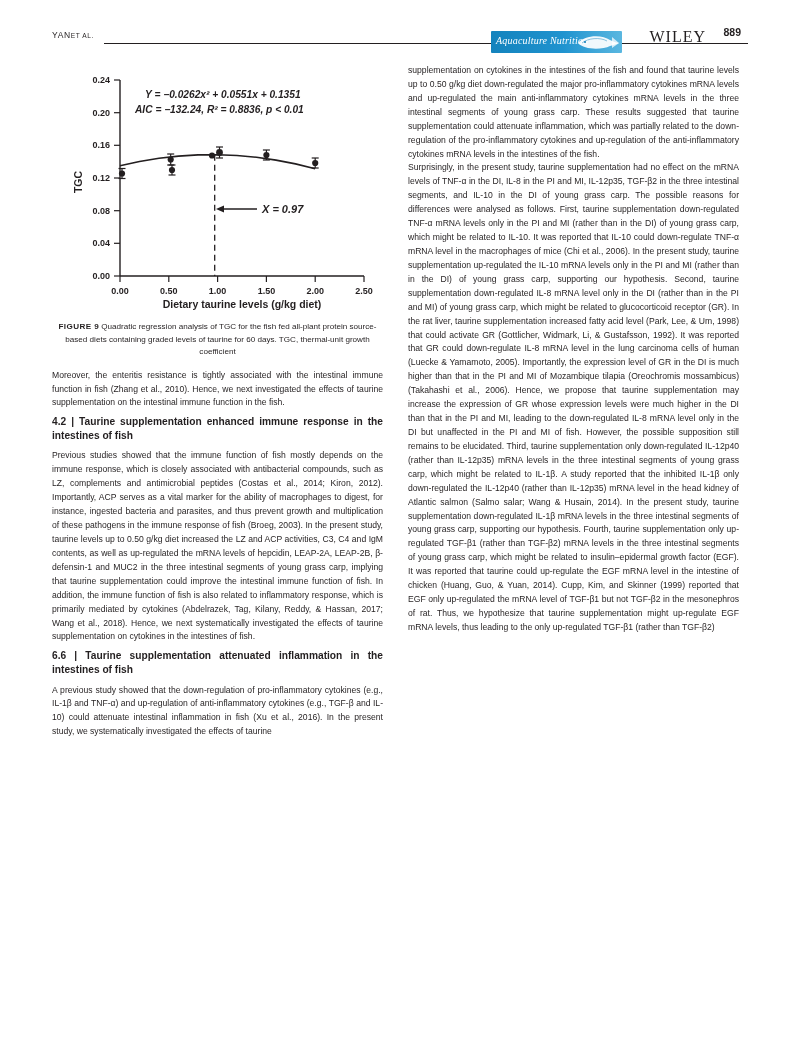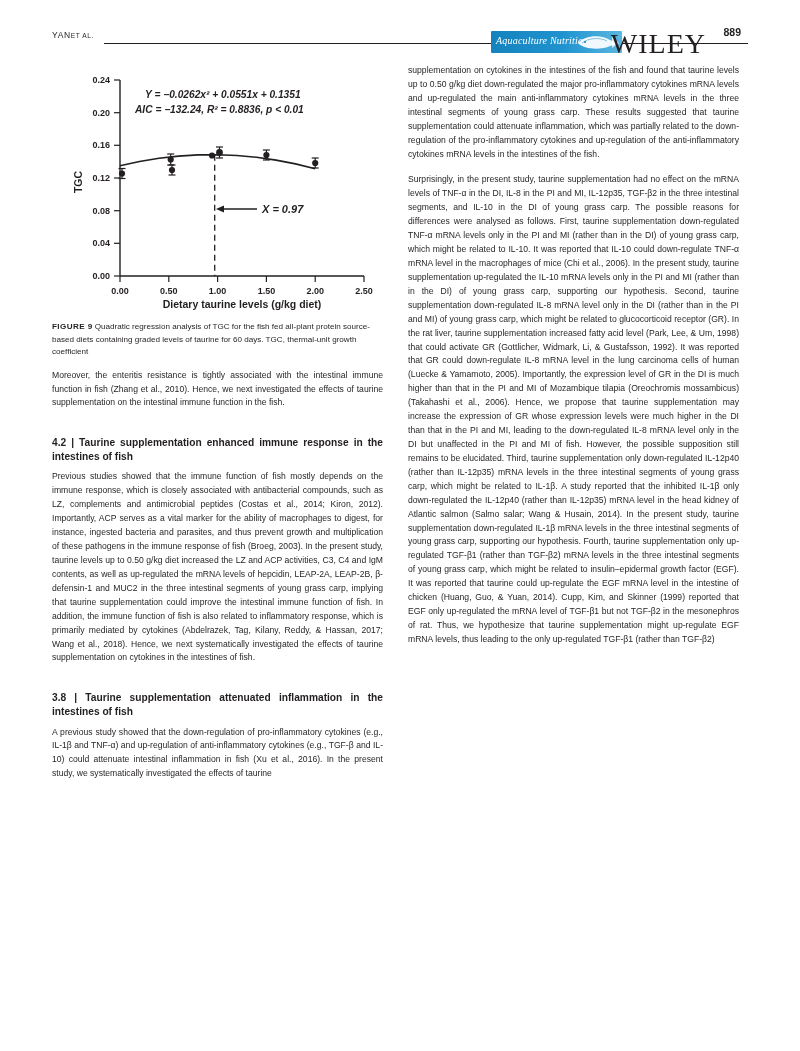--- a/index.html
+++ b/index.html
@@ -74,21 +74,21 @@
     right: 2px;
     top: 2px;
     width: 44px;
     height: 18px;
   }
   .wiley {
     position: absolute;
     right: 42px;
     top: 2px;
     font-family: "Liberation Serif", serif;
-    font-size: 28px;
+    font-size: 16px;
     letter-spacing: 1px;
     color: #231f20;
     font-weight: 400;
   }
   .page-number {
     position: absolute;
     right: 7px;
     top: 0px;
     font-size: 10.5px;
     font-weight: 700;
@@ -114,47 +114,47 @@
     width: 331px;
     font-size: 8.6px;
     line-height: 1.62;
     text-align: justify;
   }
   .col p {
     margin: 0 0 0 0;
     text-indent: 0;
   }
   .col p + p {
-    margin-top: 12px;
+    margin-top: 0;
   }
   .indent { text-indent: 13px; }
 
   h2.sec {
     font-size: 10.2px;
     font-weight: 700;
     line-height: 1.33;
-    margin: 26px 0 7px 0;
+    margin: 5px 0 7px 0;
     color: #231f20;
   }
 
   
   .figure {
     width: 100%;
     margin: 0 0 10px 0;
   }
   .chart-wrap {
     position: relative;
     width: 331px;
     height: 248px;
   }
   .caption {
     font-size: 8.1px;
     line-height: 1.55;
     margin-top: 9px;
-    text-align: left;
+    text-align: center;
   }
   .caption .lab {
     font-weight: 700;
     letter-spacing: 0.4px;
   }
 
   svg text { font-family: "Liberation Sans", sans-serif; }
 </style>
 </head>
 <body>
@@ -284,21 +284,21 @@
           <span class="lab">FIGURE 9</span>
           <span>Quadratic regression analysis of TGC for the fish fed all-plant protein source-based diets containing graded levels of taurine for 60 days. TGC, thermal-unit growth coefficient</span>
         </div>
       </div>
 
       <p>Moreover, the enteritis resistance is tightly associated with the intestinal immune function in fish (Zhang et al., 2010). Hence, we next investigated the effects of taurine supplementation on the intestinal immune function in the fish.</p>
 
       <h2 class="sec">4.2  |  Taurine supplementation enhanced immune response in the intestines of fish</h2>
       <p>Previous studies showed that the immune function of fish mostly depends on the immune response, which is closely associated with antibacterial compounds, such as LZ, complements and antimicrobial peptides (Costas et al., 2014; Kiron, 2012). Importantly, ACP serves as a vital marker for the ability of macrophages to digest, for instance, ingested bacteria and parasites, and thus prevent growth and multiplication of these pathogens in the immune response of fish (Broeg, 2003). In the present study, taurine levels up to 0.50 g/kg diet increased the LZ and ACP activities, C3, C4 and IgM contents, as well as up-regulated the mRNA levels of hepcidin, LEAP-2A, LEAP-2B, β-defensin-1 and MUC2 in the three intestinal segments of young grass carp, implying that taurine supplementation could improve the intestinal immune function of fish. In addition, the immune function of fish is also related to inflammatory response, which is primarily mediated by cytokines (Abdelrazek, Tag, Kilany, Reddy, &amp; Hassan, 2017; Wang et al., 2018). Hence, we next systematically investigated the effects of taurine supplementation on cytokines in the intestines of fish.</p>
 
-      <h2 class="sec">3.8  |  Taurine supplementation attenuated inflammation in the intestines of fish</h2>
+      <h2 class="sec">6.6  |  Taurine supplementation attenuated inflammation in the intestines of fish</h2>
       <p>A previous study showed that the down-regulation of pro-inflammatory cytokines (e.g., IL-1β and TNF-α) and up-regulation of anti-inflammatory cytokines (e.g., TGF-β and IL-10) could attenuate intestinal inflammation in fish (Xu et al., 2016). In the present study, we systematically investigated the effects of taurine</p>
     </div>
 
     <div class="col">
       <p>supplementation on cytokines in the intestines of the fish and found that taurine levels up to 0.50 g/kg diet down-regulated the major pro-inflammatory cytokines mRNA levels and up-regulated the main anti-inflammatory cytokines mRNA levels in the three intestinal segments of young grass carp. These results suggested that taurine supplementation could attenuate inflammation, which was partially related to the down-regulation of the pro-inflammatory cytokines and up-regulation of the anti-inflammatory cytokines mRNA levels in the intestines of the fish.</p>
       <p class="indent">Surprisingly, in the present study, taurine supplementation had no effect on the mRNA levels of TNF-α in the DI, IL-8 in the PI and MI, IL-12p35, TGF-β2 in the three intestinal segments, and IL-10 in the DI of young grass carp. The possible reasons for differences were analysed as follows. First, taurine supplementation down-regulated TNF-α mRNA levels only in the PI and MI (rather than in the DI) of young grass carp, which might be related to IL-10. It was reported that IL-10 could down-regulate TNF-α mRNA level in the macrophages of mice (Chi et al., 2006). In the present study, taurine supplementation up-regulated the IL-10 mRNA levels only in the PI and MI (rather than in the DI) of young grass carp, supporting our hypothesis. Second, taurine supplementation down-regulated IL-8 mRNA level only in the DI (rather than in the PI and MI) of young grass carp, which might be related to glucocorticoid receptor (GR). In the rat liver, taurine supplementation increased fatty acid level (Park, Lee, &amp; Um, 1998) that could activate GR (Gottlicher, Widmark, Li, &amp; Gustafsson, 1992). It was reported that GR could down-regulate IL-8 mRNA level in the lung carcinoma cells of human (Luecke &amp; Yamamoto, 2005). Importantly, the expression level of GR in the DI is much higher than that in the PI and MI of Mozambique tilapia (Oreochromis mossambicus) (Takahashi et al., 2006). Hence, we propose that taurine supplementation may increase the expression of GR whose expression levels were much higher in the DI than that in the PI and MI, leading to the down-regulated IL-8 mRNA level only in the DI but unaffected in the PI and MI of fish. However, the possible supposition still remains to be elucidated. Third, taurine supplementation only down-regulated IL-12p40 (rather than IL-12p35) mRNA levels in the three intestinal segments of young grass carp, which might be related to IL-1β. A study reported that the inhibited IL-1β only down-regulated the IL-12p40 (rather than IL-12p35) mRNA level in the head kidney of Atlantic salmon (Salmo salar; Wang &amp; Husain, 2014). In the present study, taurine supplementation down-regulated IL-1β mRNA levels in the three intestinal segments of young grass carp, supporting our hypothesis. Fourth, taurine supplementation only up-regulated TGF-β1 (rather than TGF-β2) mRNA levels in the three intestinal segments of young grass carp, which might be related to insulin–epidermal growth factor (EGF). It was reported that taurine could up-regulate the EGF mRNA level in the intestine of chicken (Huang, Guo, &amp; Yuan, 2014). Cupp, Kim, and Skinner (1999) reported that EGF only up-regulated the mRNA level of TGF-β1 but not TGF-β2 in the mesonephros of rat. Thus, we hypothesize that taurine supplementation might up-regulate EGF mRNA levels, thus leading to the only up-regulated TGF-β1 (rather than TGF-β2)</p>
     </div>
 
   </div>
 </div>

